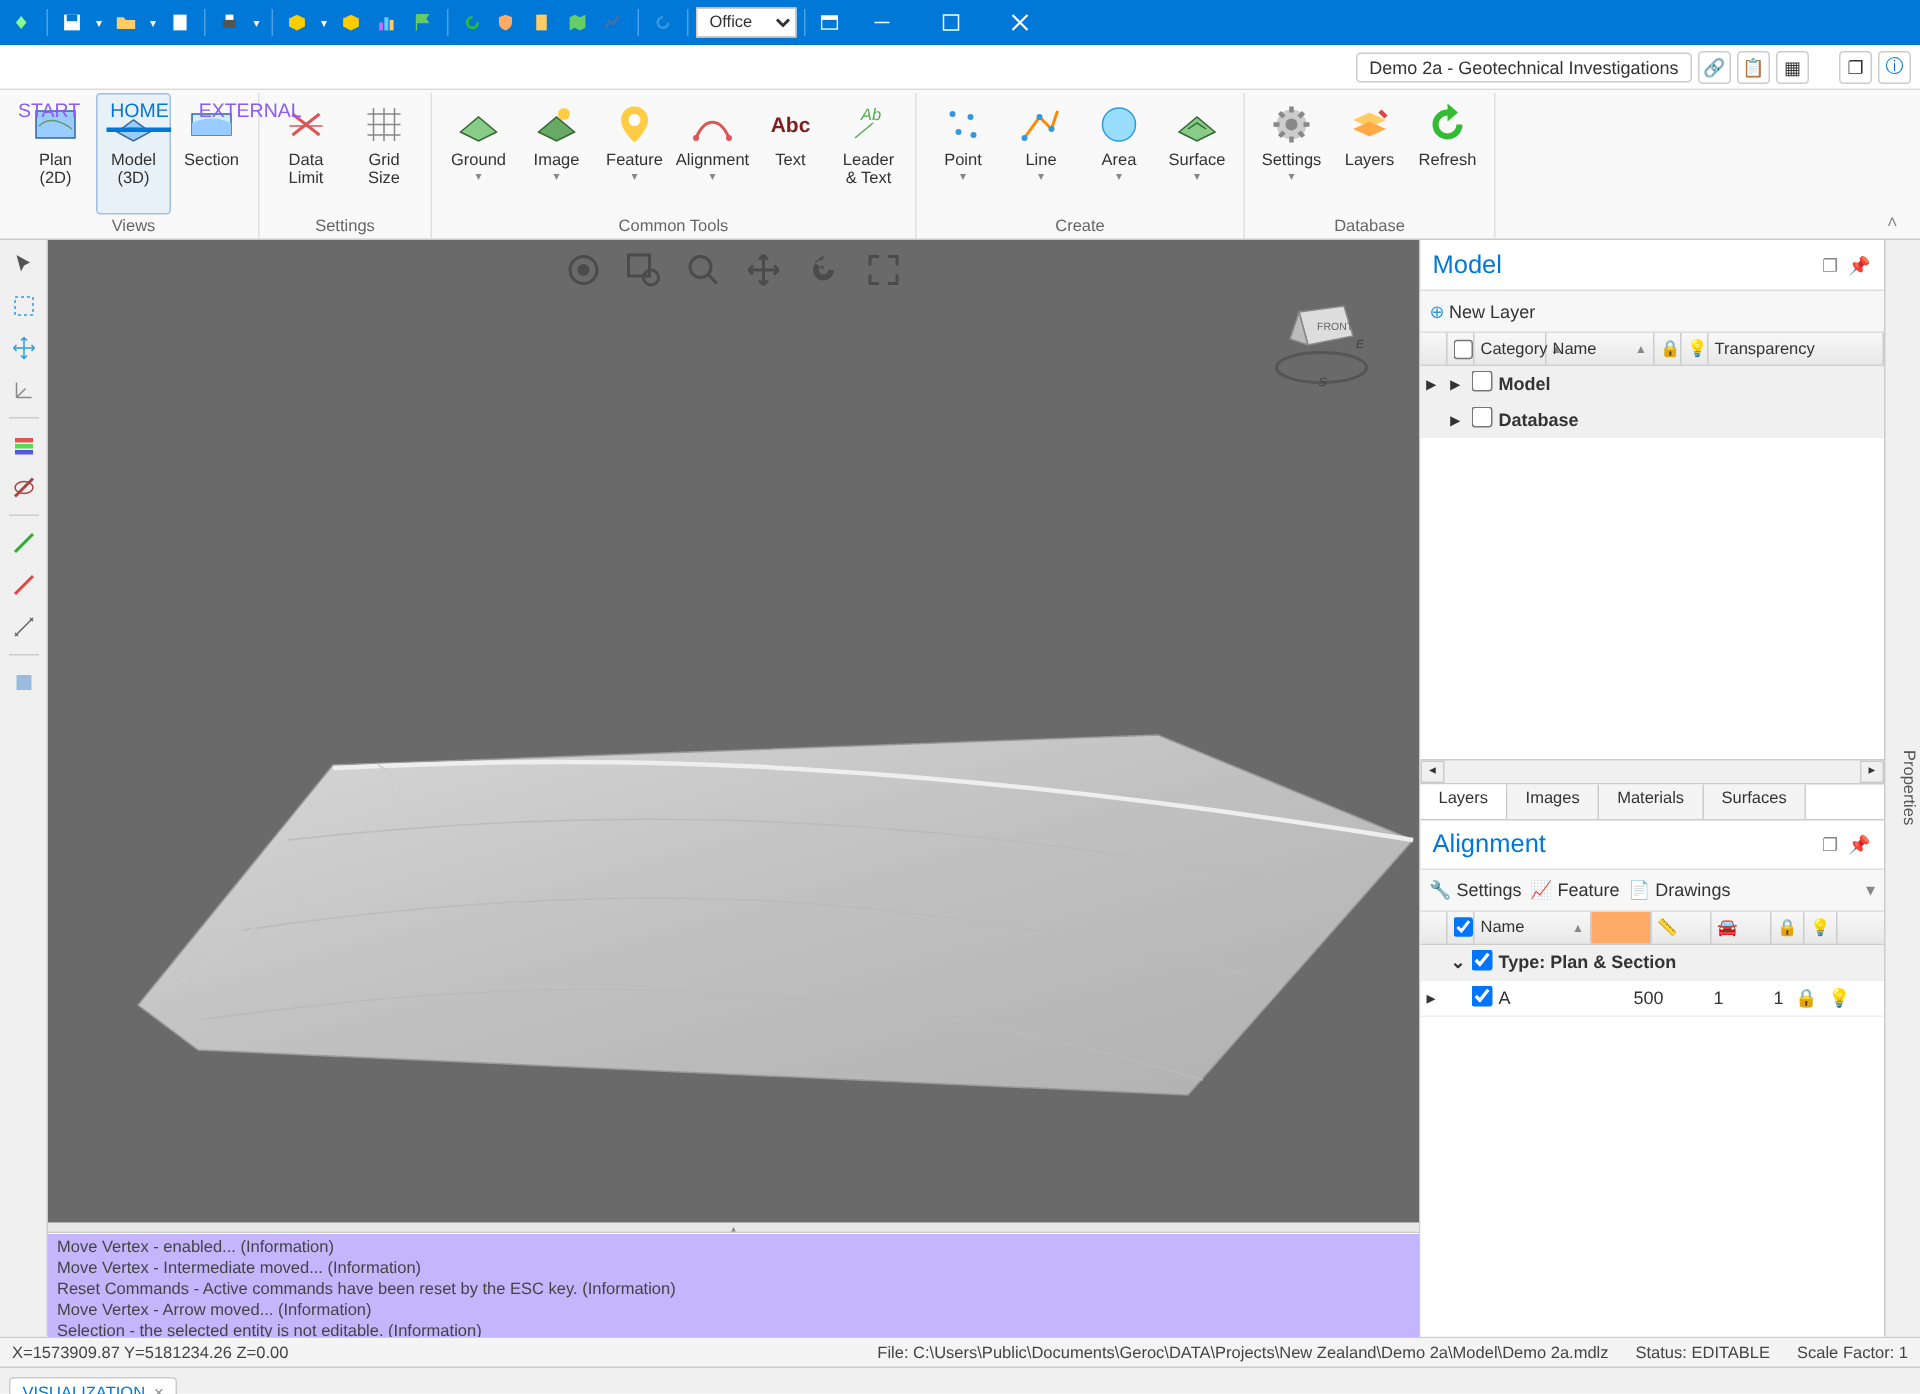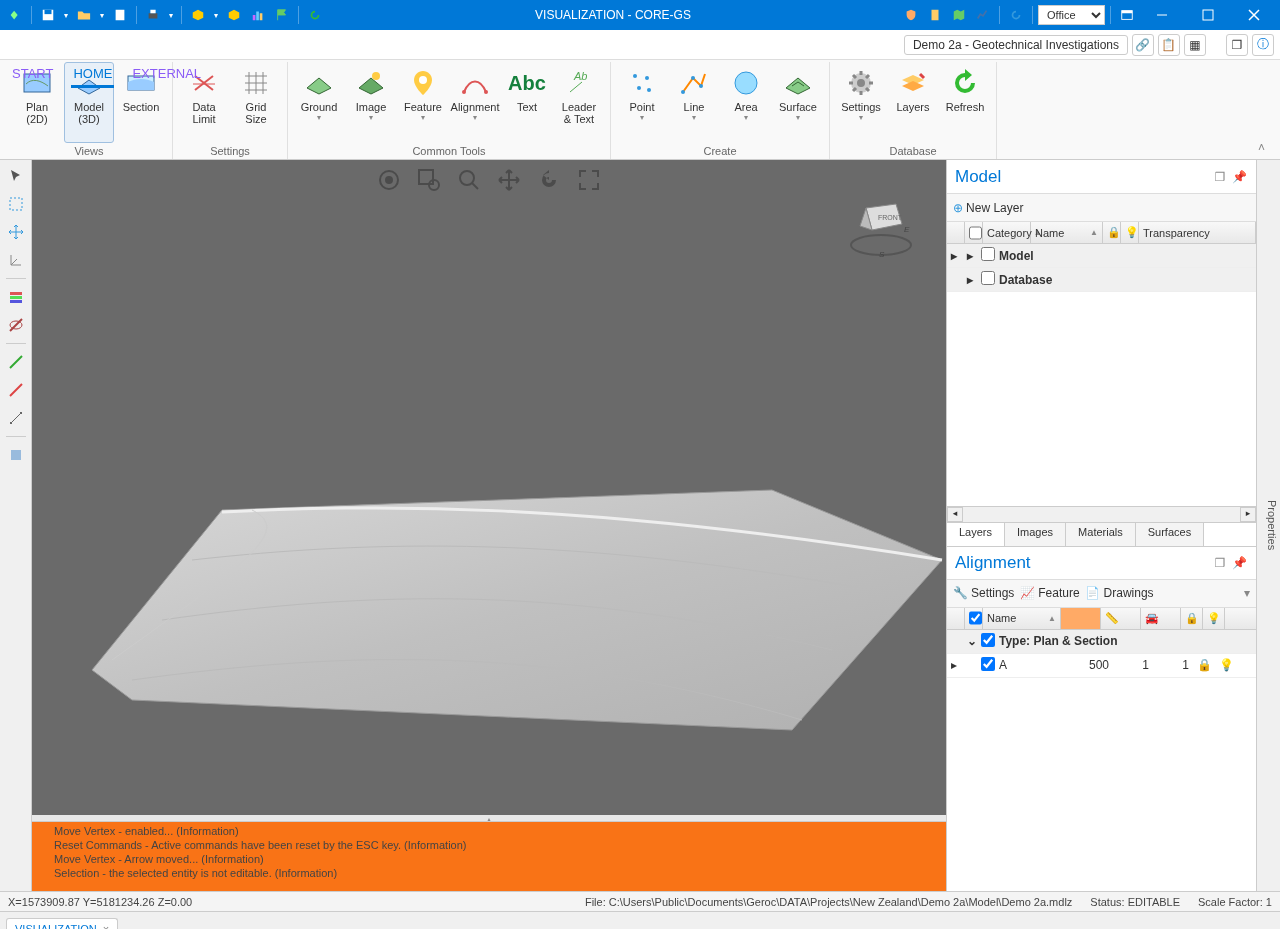--- a/index.html
+++ b/index.html
@@ -41,21 +41,21 @@
 .ltools { width: 32px; background: #f0f0f0; border-right: 1px solid #ccc; display: flex; flex-direction: column; align-items: center; padding-top: 4px; gap: 4px; }
 .lt-btn { width: 24px; height: 24px; display: flex; align-items: center; justify-content: center; cursor: pointer; border: 1px solid transparent; }
 
 .viewarea { flex: 1; display: flex; flex-direction: column; }
 .view3d { flex: 1; background: #6a6a6a; position: relative; }
 .viewtb { position: absolute; top: 6px; left: 50%; transform: translateX(-50%); display: flex; gap: 12px; }
 .vt-btn { width: 28px; height: 28px; display: flex; align-items: center; justify-content: center; cursor: pointer; opacity: 0.8; }
 .terrain { position: absolute; top: 200px; left: 40px; width: 880px; height: 380px; }
 .cube3d { position: absolute; top: 30px; right: 30px; width: 70px; height: 70px; }
 
-.log { height: 70px; border-top: 1px solid #ccc; background: #f97316; overflow-y: scroll; padding: 2px 22px; font-size: 11px; color: #444; line-height: 14px; }
+.log { height: 70px; border-top: 1px solid #ccc; background: #c4b5fd; overflow-y: scroll; padding: 2px 6px; font-size: 11px; color: #444; line-height: 14px; }
 
 .rpanel { width: 310px; border-left: 1px solid #ccc; display: flex; flex-direction: column; background: #fff; }
 .proptab { width: 24px; background: #f0f0f0; border-left: 1px solid #ccc; writing-mode: vertical-rl; text-align: center; padding: 8px 2px; font-size: 11px; color: #555; cursor: pointer; }
 
 .panel-hdr { height: 34px; display: flex; align-items: center; padding: 0 8px; border-bottom: 1px solid #ddd; }
 .panel-hdr .ptitle { color: #0078d7; font-size: 17px; flex: 1; }
 .panel-hdr .pctrl { width: 16px; height: 16px; cursor: pointer; display: flex; align-items: center; justify-content: center; margin-left: 4px; color: #888; }
 .ptoolbar { height: 28px; border-bottom: 1px solid #ddd; display: flex; align-items: center; padding: 0 6px; gap: 6px; background: #f7f7f7; font-size: 12px; }
 .ptoolbar .tb-item { display: flex; align-items: center; gap: 3px; cursor: pointer; }
 
@@ -148,21 +148,20 @@
           <path d="M3 2v12M3 2h9l-2 3 2 3H3" fill="#6c6" stroke="#6c6"></path>
         </svg>
       </div>
     <div class="qat-sep"></div>
     <div class="qat-btn">
         <svg viewBox="0 0 16 16">
           <path d="M8 3a5 5 0 1 0 5 5h-2a3 3 0 1 1-3-3V3z" fill="#3b3"></path>
         </svg>
       </div>
   </div>
-  <div class="title">VISUALIZATION - CORE-GS</div>
   <div class="right">
     <div class="qat-btn">
         <svg viewBox="0 0 16 16">
           <path d="M8 2l5 2v4c0 3-2 5-5 6-3-1-5-3-5-6V4z" fill="#fa6"></path>
         </svg>
       </div>
     <div class="qat-btn">
         <svg viewBox="0 0 16 16">
           <rect x="4" y="2" width="8" height="12" fill="#fc6"></rect>
         </svg>
@@ -318,21 +317,21 @@
             <svg width="30" height="30">
               <path d="M4 24c6-14 16-14 22 0" stroke="#d55" fill="none" stroke-width="2"></path>
               <circle cx="4" cy="24" r="2" fill="#d55"></circle>
               <circle cx="26" cy="24" r="2" fill="#d55"></circle>
             </svg>
           </div>
           <div class="lbl">Alignment</div>
           <div class="drop">▾</div>
         </div>
       <div class="ritem">
-          <div class="ico" style="color:#15803d;font-weight:bold;font-size:20px">Abc</div>
+          <div class="ico" style="color:#7f1d1d;font-weight:bold;font-size:14px">Abc</div>
           <div class="lbl">Text</div>
         </div>
       <div class="ritem">
           <div class="ico">
             <svg width="30" height="30">
               <text x="10" y="12" fill="#5a5" font-size="11" font-style="italic">Ab</text>
               <path d="M6 24l12-10" stroke="#5a5"></path>
             </svg>
           </div>
           <div class="lbl" style="white-space:pre">Leader
@@ -545,20 +544,21 @@
         <path d="M20 18 L14 36 L26 40 Z" fill="#bbb" stroke="#888"></path>
         <path d="M50 14 L56 34 L50 14" fill="#ccc"></path>
         <text x="32" y="30" font-size="7" fill="#666">FRONT</text>
         <text x="58" y="42" font-size="8" fill="#444" font-style="italic">E</text>
         <text x="33" y="67" font-size="8" fill="#444" font-style="italic">S</text>
       </svg>
     </div>
     <div style="height:6px;background:#e8e8e8;text-align:center;font-size:8px;color:#888;cursor:ns-resize">▴</div>
     <div class="log">
       <div>Move Vertex - enabled... (Information)</div>
+      <div>Move Vertex - Intermediate moved... (Information)</div>
       <div>Reset Commands - Active commands have been reset by the ESC key. (Information)</div>
       <div>Move Vertex - Arrow moved... (Information)</div>
       <div>Selection - the selected entity is not editable. (Information)</div>
     </div>
   </div>
 
   <div class="rpanel">
 
     <div class="panel-hdr">
       <div class="ptitle">Model</div>

